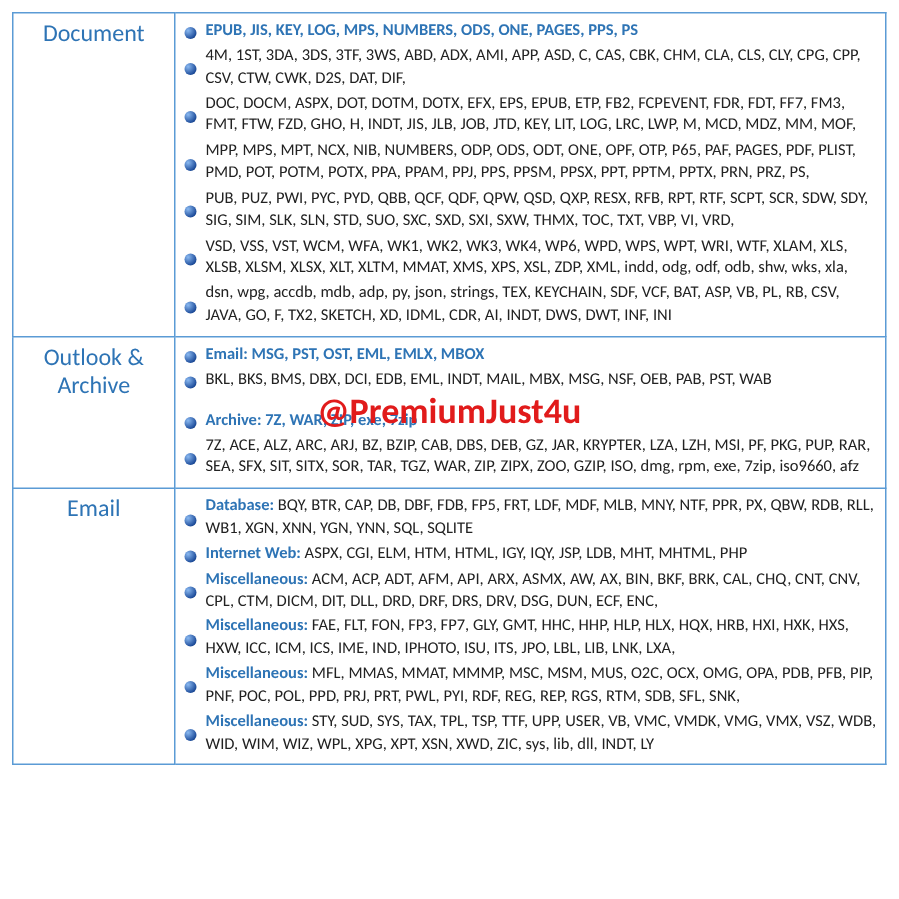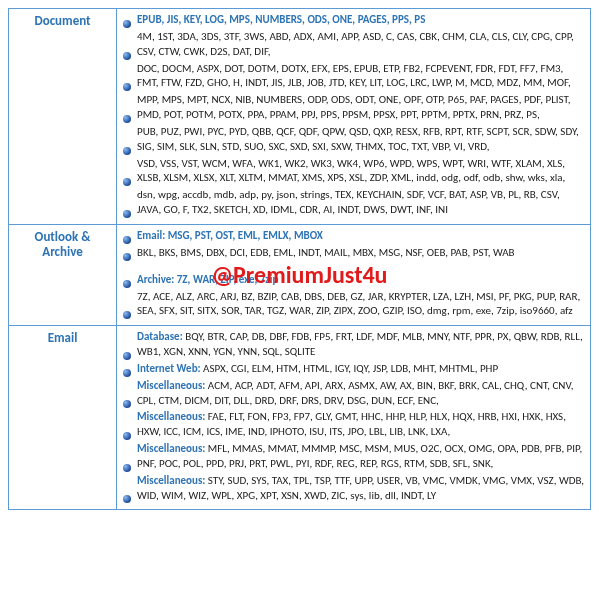--- a/index.html
+++ b/index.html
@@ -18,27 +18,27 @@
     table-layout: fixed;
   }
   td {
     border: 1px solid #5b9bd5;
     vertical-align: top;
     padding: 4px 6px;
   }
   td.left {
     width: 95px;
     color: #2e74b5;
-    font-weight: bold;
+    font-weight: normal;
     text-align: center;
-    font-size: 13px;
+    font-size: 16px;
   }
   .row {
     display: flex;
-    align-items: flex-end;
+    align-items: center;
     margin-bottom: 2px;
     line-height: 1.35;
   }
   .bullet {
     width: 8px;
     height: 8px;
     flex-shrink: 0;
     margin-top: 3px;
     margin-right: 6px;
     background: radial-gradient(circle at 30% 30%, #8ab9f1, #1f4e9c 70%, #0a2a5e);

